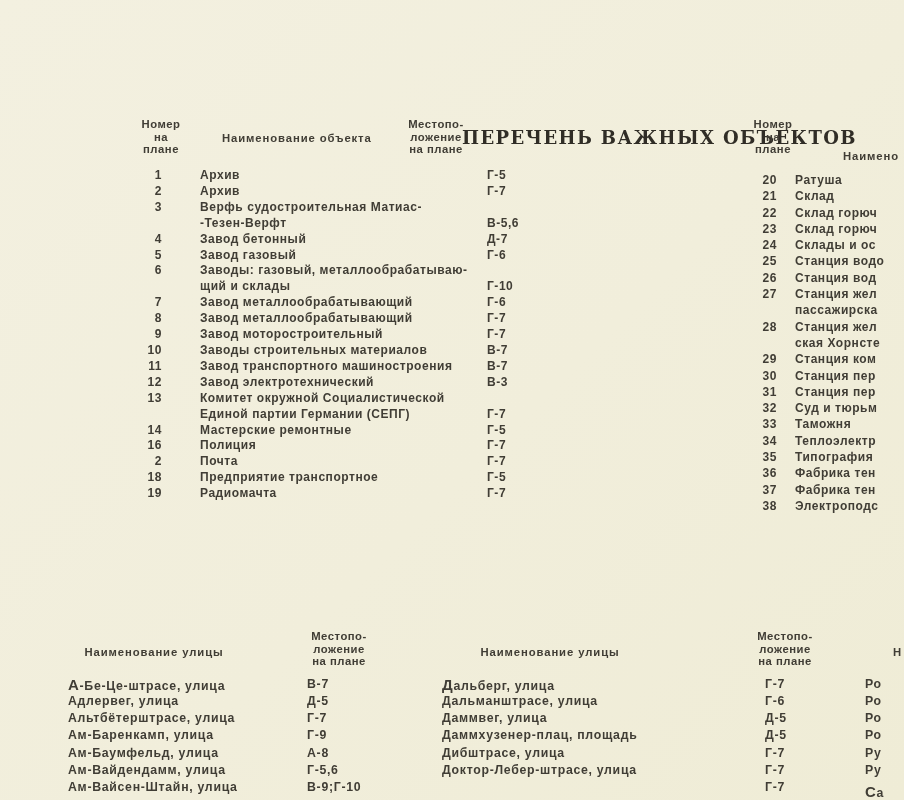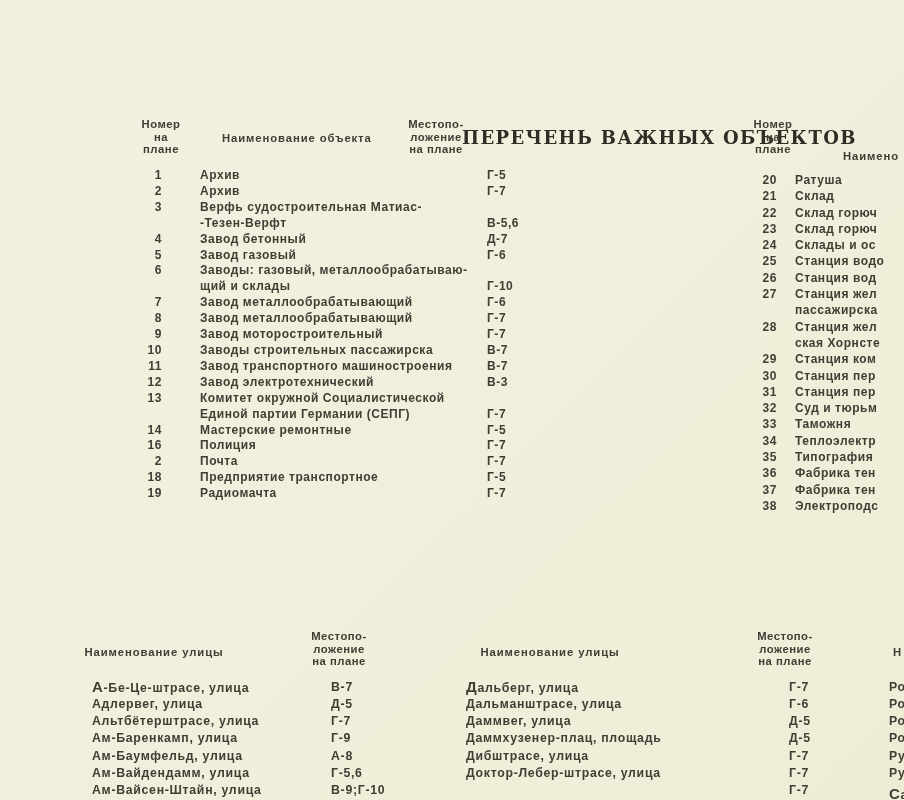--- a/index.html
+++ b/index.html
@@ -50,21 +50,21 @@
   #street-col-2{left:442px;top:628px;width:400px;}
   #street-col-3{left:865px;top:628px;width:60px;}
   .st-head-name{position:absolute;font-size:11.3px;letter-spacing:0.9px;text-align:center;white-space:nowrap;}
   #street-col-1 .st-head-name{left:2px;top:18px;width:168px;}
   #street-col-2 .st-head-name{left:8px;top:18px;width:200px;}
   #street-col-3 .st-head-name{left:28px;top:18px;width:40px;text-align:left;}
   .st-head-loc{position:absolute;top:2px;width:82px;text-align:center;font-size:11.3px;line-height:12.6px;letter-spacing:0.5px;}
   #street-col-1 .st-head-loc{left:230px;}
   #street-col-2 .st-head-loc{left:302px;}
   .st-rows{position:absolute;left:0;top:50px;}
-  .srow{position:relative;height:17.15px;line-height:18px;font-size:12.3px;letter-spacing:0.7px;white-space:nowrap;margin-left:24px;}
+  .srow{position:relative;height:17.15px;line-height:13px;font-size:12.3px;letter-spacing:0.7px;white-space:nowrap;}
   #street-col-1 .srow .loc{position:absolute;left:239px;top:0;}
   #street-col-2 .srow .loc{position:absolute;left:323px;top:0;}
   .srow .lead{font-size:15px;}
   .srow.gapped{margin-top:4px;}
 </style>
 </head>
 <body>
 
 <div class="page">
 
@@ -77,21 +77,21 @@
     <div class="obj-rows">
         <div class="orow"><span class="num">1</span><span class="name">Архив</span><span class="loc">Г-5</span></div>
         <div class="orow"><span class="num">2</span><span class="name">Архив</span><span class="loc">Г-7</span></div>
         <div class="orow"><span class="num">3</span><span class="name">Верфь судостроительная Матиас-<br>-Тезен-Верфт</span><span class="loc">В-5,6</span></div>
         <div class="orow"><span class="num">4</span><span class="name">Завод бетонный</span><span class="loc">Д-7</span></div>
         <div class="orow"><span class="num">5</span><span class="name">Завод газовый</span><span class="loc">Г-6</span></div>
         <div class="orow"><span class="num">6</span><span class="name">Заводы: газовый, металлообрабатываю-<br>щий и склады</span><span class="loc">Г-10</span></div>
         <div class="orow"><span class="num">7</span><span class="name">Завод металлообрабатывающий</span><span class="loc">Г-6</span></div>
         <div class="orow"><span class="num">8</span><span class="name">Завод металлообрабатывающий</span><span class="loc">Г-7</span></div>
         <div class="orow"><span class="num">9</span><span class="name">Завод моторостроительный</span><span class="loc">Г-7</span></div>
-        <div class="orow"><span class="num">10</span><span class="name">Заводы строительных пассажирска</span><span class="loc">В-7</span></div>
+        <div class="orow"><span class="num">10</span><span class="name">Заводы строительных материалов</span><span class="loc">В-7</span></div>
         <div class="orow"><span class="num">11</span><span class="name">Завод транспортного машиностроения</span><span class="loc">В-7</span></div>
         <div class="orow"><span class="num">12</span><span class="name">Завод электротехнический</span><span class="loc">В-3</span></div>
         <div class="orow"><span class="num">13</span><span class="name">Комитет окружной Социалистической<br>Единой партии Германии (СЕПГ)</span><span class="loc">Г-7</span></div>
         <div class="orow"><span class="num">14</span><span class="name">Мастерские ремонтные</span><span class="loc">Г-5</span></div>
         <div class="orow"><span class="num">16</span><span class="name">Полиция</span><span class="loc">Г-7</span></div>
         <div class="orow"><span class="num">2</span><span class="name">Почта</span><span class="loc">Г-7</span></div>
         <div class="orow"><span class="num">18</span><span class="name">Предприятие транспортное</span><span class="loc">Г-5</span></div>
         <div class="orow"><span class="num">19</span><span class="name">Радиомачта</span><span class="loc">Г-7</span></div>
       </div>
   </div>

